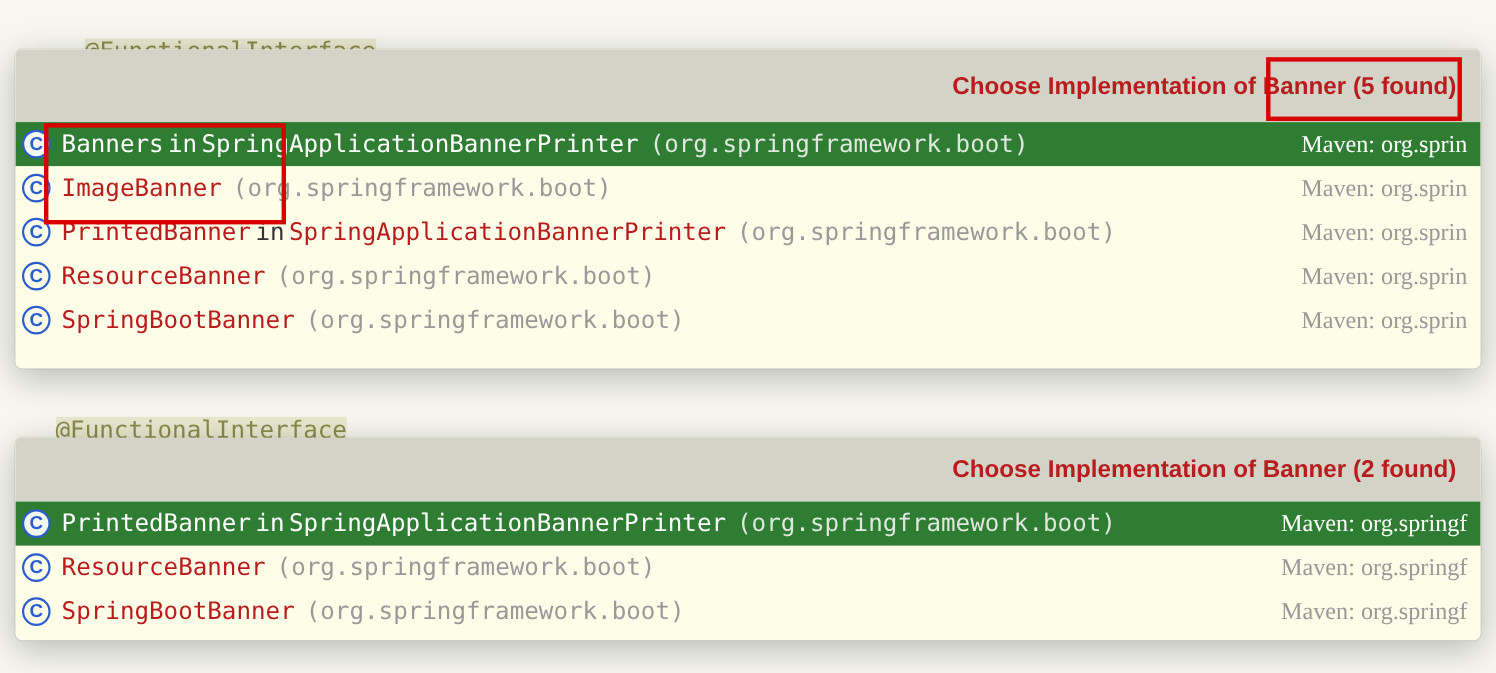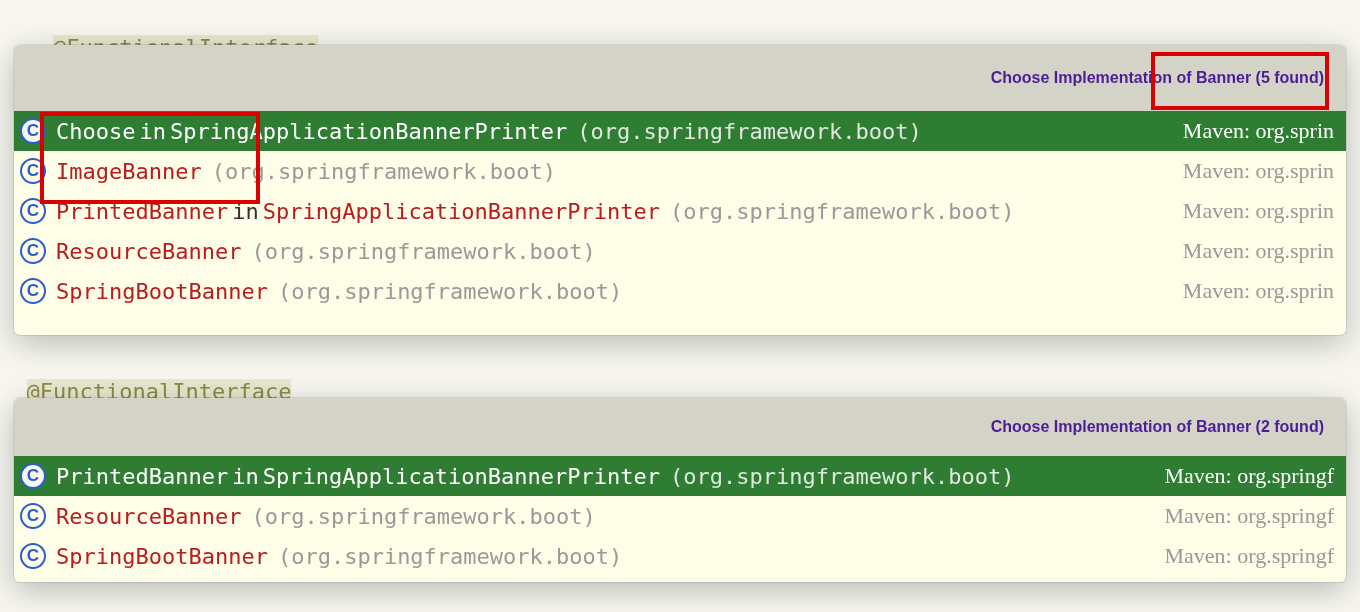--- a/index.html
+++ b/index.html
@@ -8,20 +8,21 @@
       font-family: "Menlo", "Monaco", "Consolas", monospace;
       font-size: 22px;
       background: #f7f7f0;
       position: relative;
       color: #333;
     }
     .code-bg {
       position: absolute;
       left: 0; right: 0;
       line-height: 32px;
+      padding-left: 24px;
       white-space: pre;
       pointer-events: none;
     }
     .kw-anno { color: #8a8a4a; background: #e8e8d0; }
     .kw-dark { color: #5b0032; font-weight: bold; }
     .kw-type { color: #222; font-weight: bold; }
     .kw-brace { color: #444; }
     .kw-gray { color: #888; }
     .popup {
       position: absolute;
@@ -35,23 +36,23 @@
     .popup.one { top: 45px; height: 290px; }
     .popup.two { top: 398px; height: 184px; }
     .popup-header {
       height: 66px;
       background: #d3d3c8;
       display: flex;
       align-items: center;
       justify-content: flex-end;
       padding-right: 22px;
       font-family: -apple-system, "Helvetica Neue", Arial, sans-serif;
-      font-size: 16px;
+      font-size: 22px;
       font-weight: bold;
-      color: #4c1d95;
+      color: #b91c1c;
     }
     .popup.two .popup-header { height: 58px; }
     .popup-list {
     }
     .row {
       display: flex;
       align-items: center;
       height: 40px;
       padding: 0 12px 0 6px;
       white-space: nowrap;
@@ -114,21 +115,21 @@
 
 <div class="code-bg" style="top:588px; padding-left: 80px;">
   
 </div>
 
 <div class="popup one">
   <div class="popup-header">Choose Implementation of Banner (5 found)</div>
   <div class="popup-list">
     <div class="row selected">
       <span class="icon-c">C</span>
-      <span class="cls">Choose</span>
+      <span class="cls">Banners</span>
       <span class="in"> in </span>
       <span class="cls">SpringApplicationBannerPrinter</span>
       <span class="pkg">(org.springframework.boot)</span>
       <span class="spacer"></span>
       <span class="src">Maven: org.sprin</span>
     </div>
     <div class="row">
       <span class="icon-c">C</span>
       <span class="cls">ImageBanner</span>
       <span class="pkg">(org.springframework.boot)</span>

